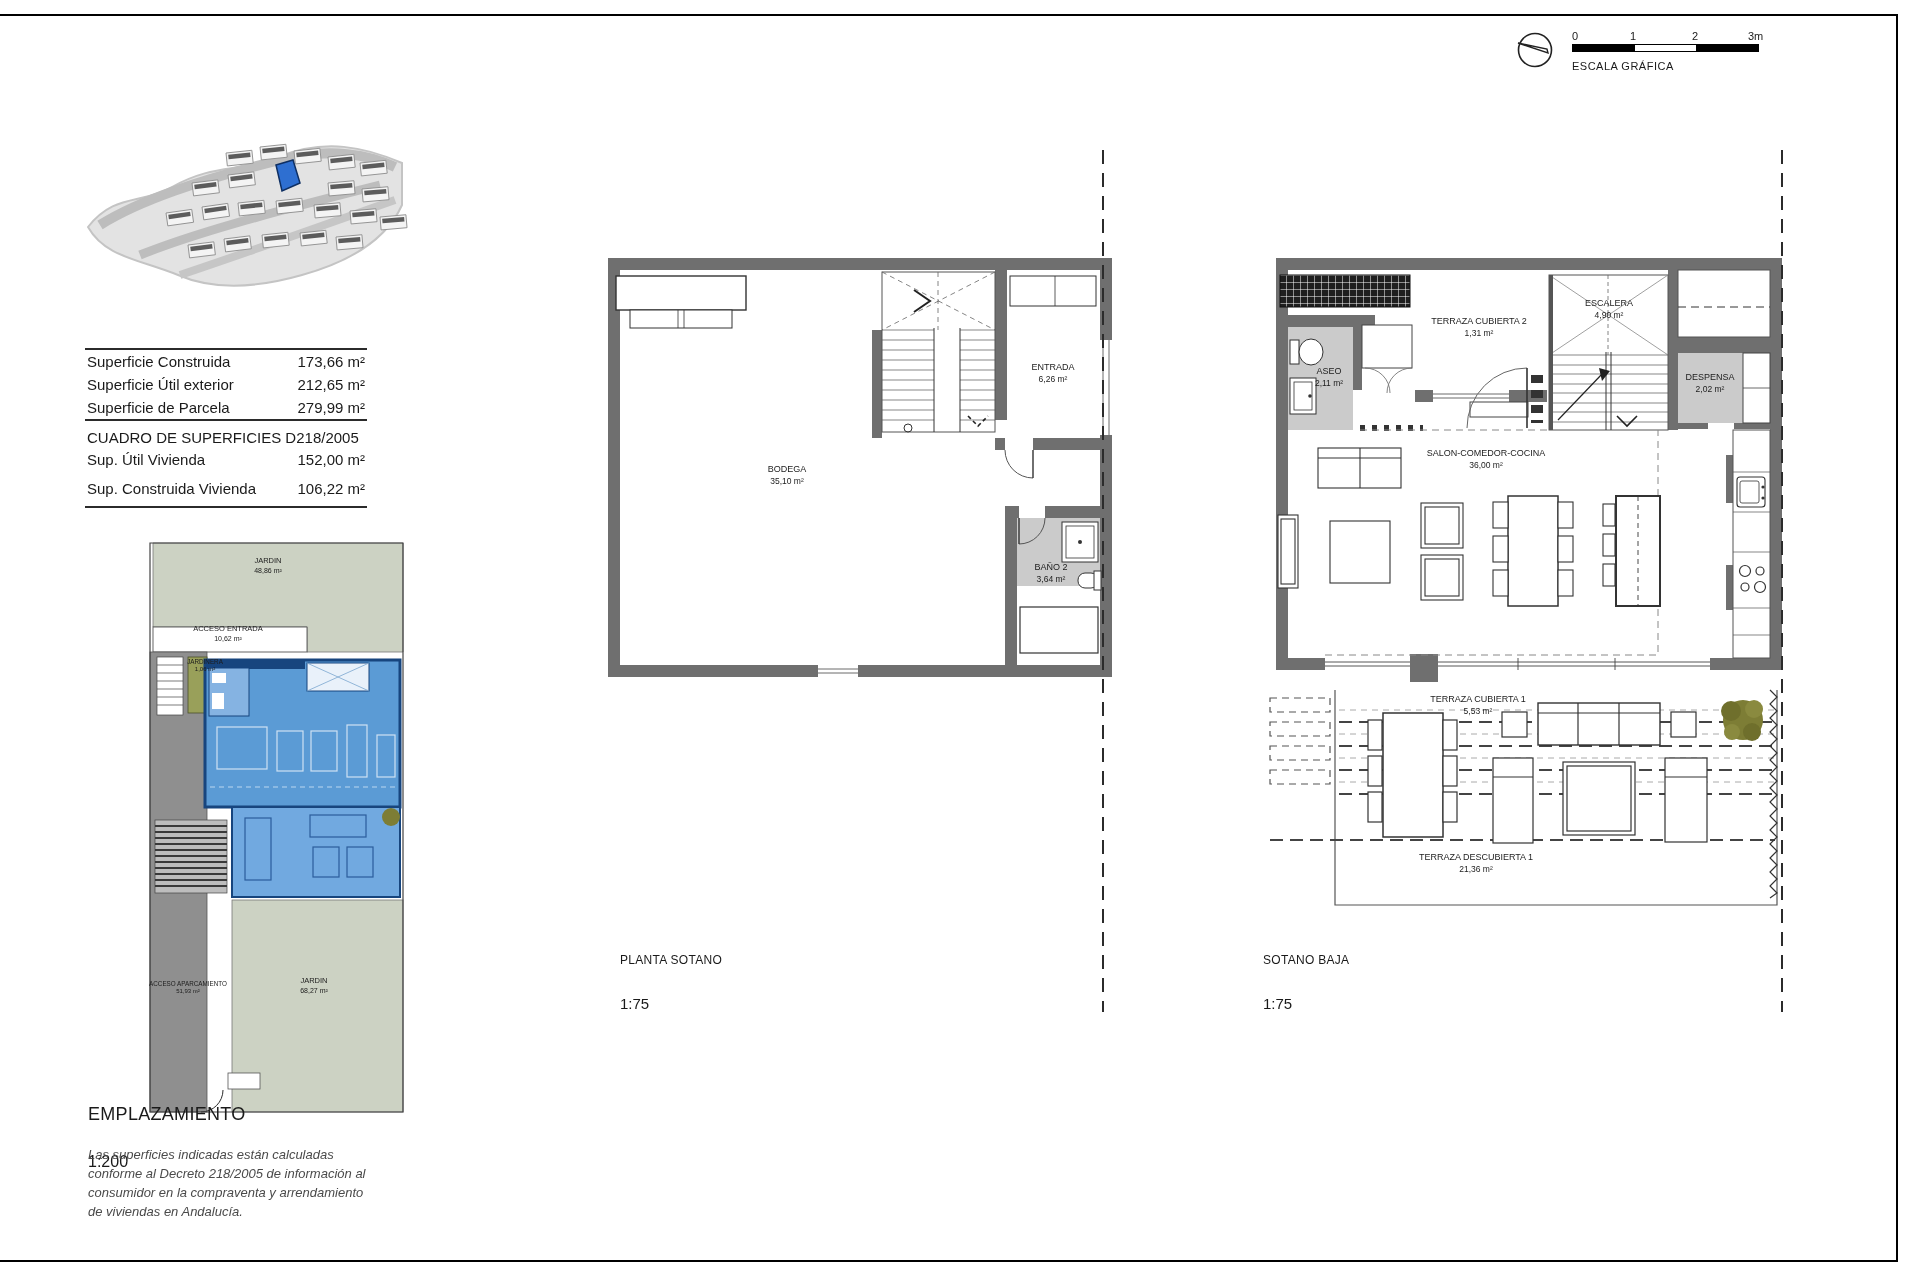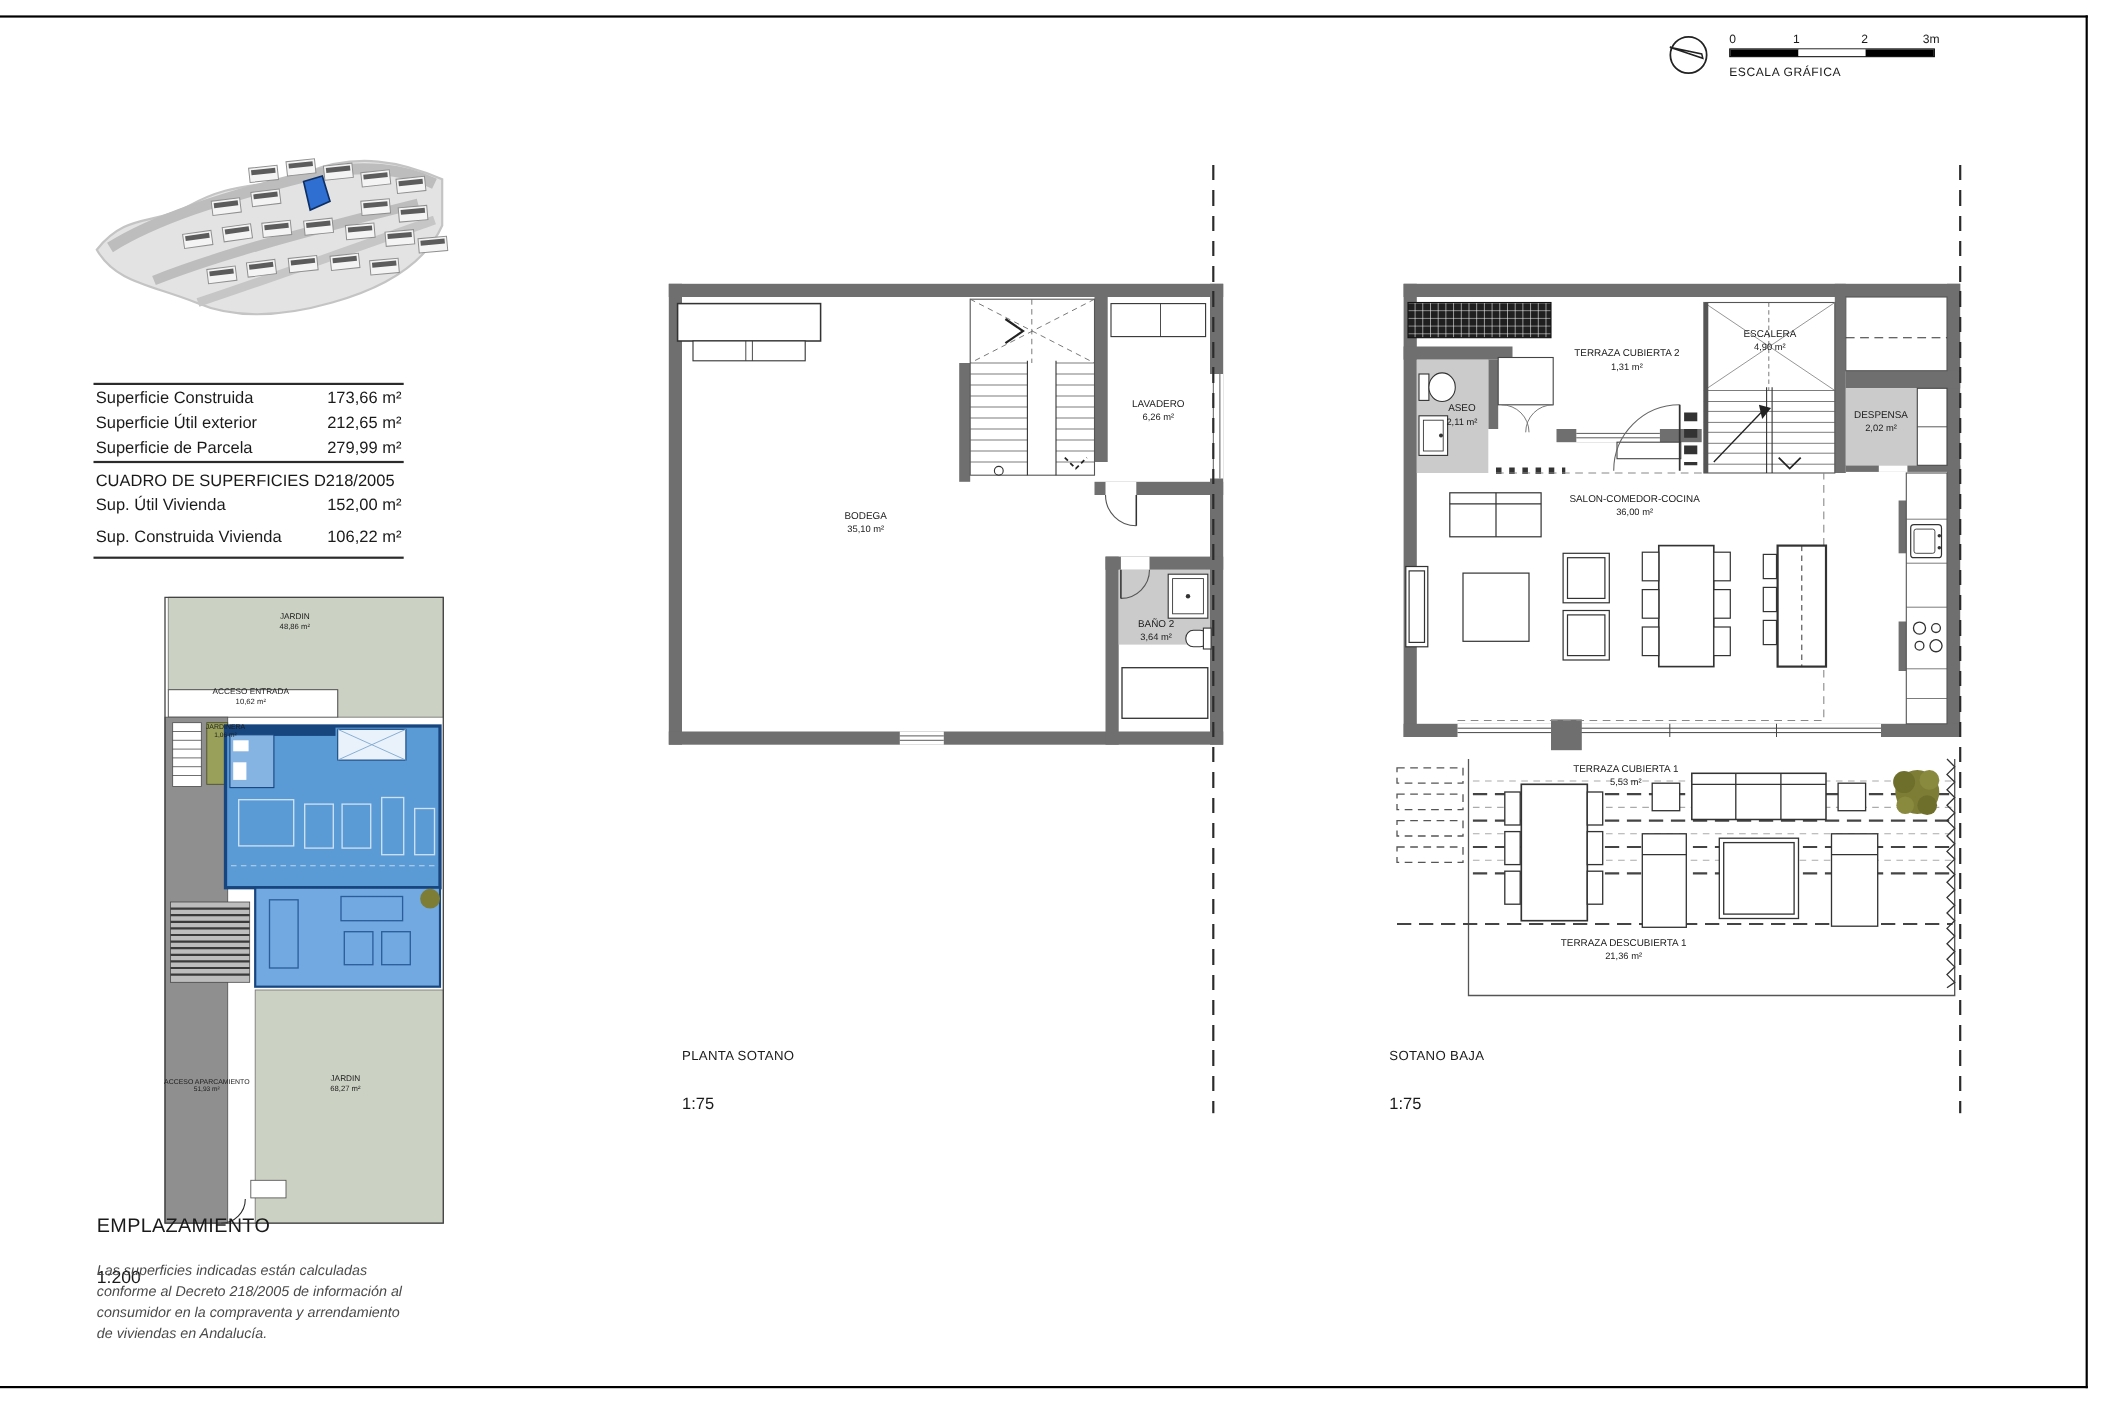--- a/index.html
+++ b/index.html
@@ -415,21 +415,21 @@
   </div>
 
   <div class="sectline" style="left:1102px;top:150px;height:862px;"></div>
   <div class="sectline" style="left:1781px;top:150px;height:862px;"></div>
 
   <div class="rlabel" style="left:787px;top:464px;">
     <div class="rn">BODEGA</div>
       <div class="ra">35,10 m²</div>
   </div>
   <div class="rlabel" style="left:1053px;top:362px;">
-    <div class="rn">LAVADERO</div>
+    <div class="rn">ENTRADA</div>
       <div class="ra">6,26 m²</div>
   </div>
   <div class="rlabel" style="left:1051px;top:562px;">
     <div class="rn">BAÑO 2</div>
       <div class="ra">3,64 m²</div>
   </div>
 
   <div class="rlabel" style="left:1329px;top:366px;">
     <div class="rn">ASEO</div>
       <div class="ra">2,11 m²</div>

